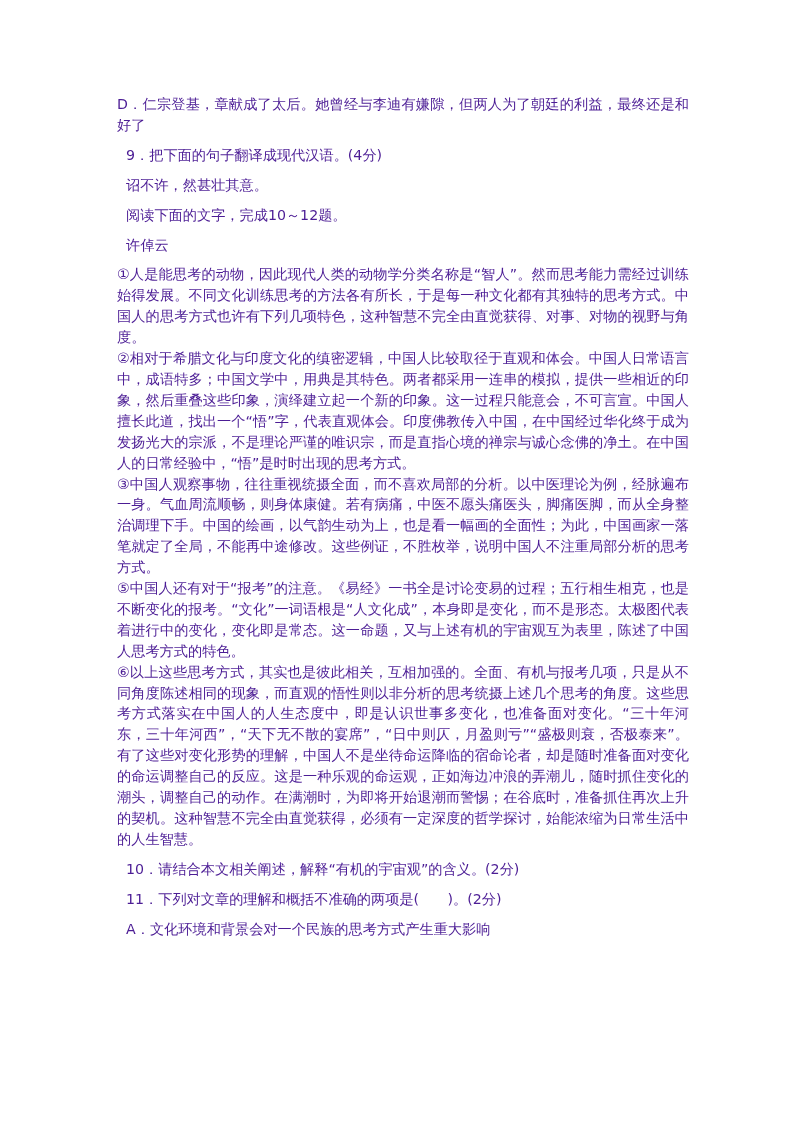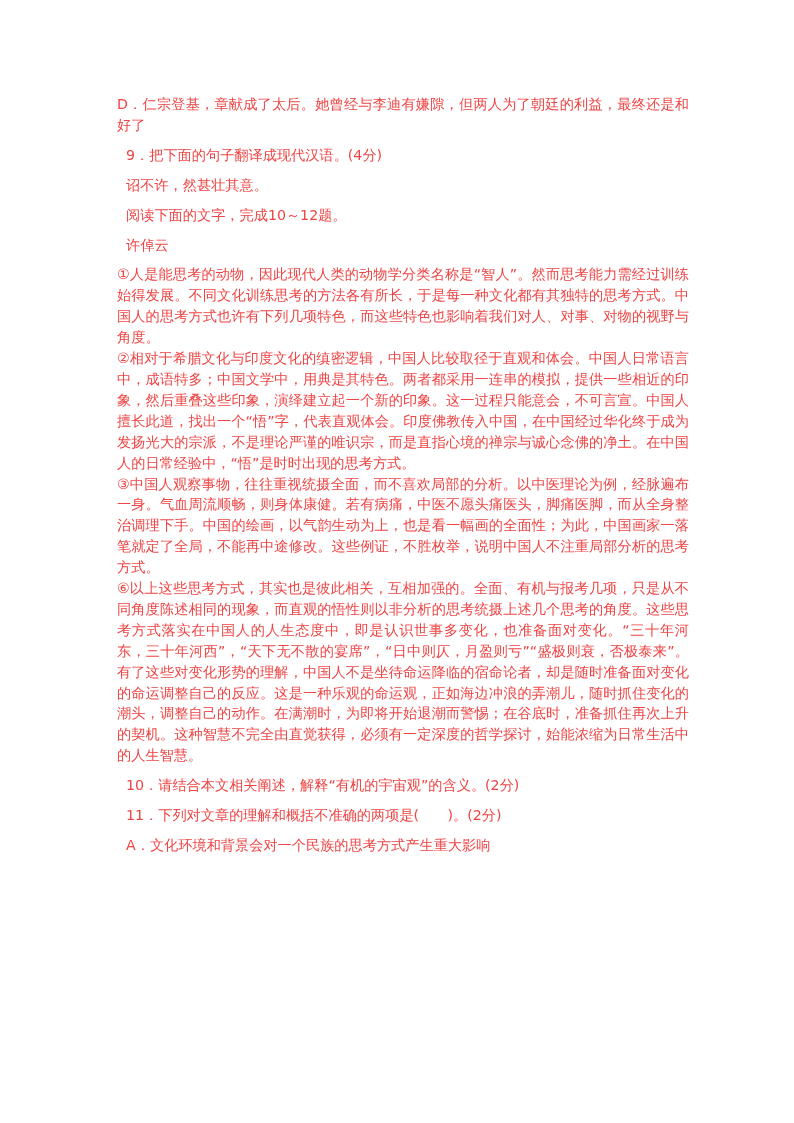--- a/index.html
+++ b/index.html
@@ -5,34 +5,35 @@
   html, body { margin: 0; padding: 0; background: #ffffff; }
   body { width: 794px; height: 1123px; position: relative; overflow: hidden; }
   .page {
     position: absolute;
     left: 117px;
     top: 94px;
     width: 572px;
     font-family: "DejaVu Sans", sans-serif;
     font-size: 14.2px;
     line-height: 20.9px;
-    color: #ef4444;
+    color: #4c1d95;
   }
   .line { display: block; white-space: pre-wrap; margin: 9px; }
   .para { display: block; margin: 0; text-align: justify; text-align-last: left; }
 </style>
 </head>
 <body>
 
 <div class="page">
   <p class="para">D．仁宗登基，章献成了太后。她曾经与李迪有嫌隙，但两人为了朝廷的利益，最终还是和好了</p>
   <p class="line">9．把下面的句子翻译成现代汉语。(4分)</p>
   <p class="line">诏不许，然甚壮其意。</p>
   <p class="line">阅读下面的文字，完成10～12题。</p>
   <p class="line">许倬云</p>
-  <p class="para">①人是能思考的动物，因此现代人类的动物学分类名称是“智人”。然而思考能力需经过训练始得发展。不同文化训练思考的方法各有所长，于是每一种文化都有其独特的思考方式。中国人的思考方式也许有下列几项特色，而这些特色也影响着我们对人、对事、对物的视野与角度。</p>
+  <p class="para">①人是能思考的动物，因此现代人类的动物学分类名称是“智人”。然而思考能力需经过训练始得发展。不同文化训练思考的方法各有所长，于是每一种文化都有其独特的思考方式。中国人的思考方式也许有下列几项特色，这种智慧不完全由直觉获得、对事、对物的视野与角度。</p>
   <p class="para">②相对于希腊文化与印度文化的缜密逻辑，中国人比较取径于直观和体会。中国人日常语言中，成语特多；中国文学中，用典是其特色。两者都采用一连串的模拟，提供一些相近的印象，然后重叠这些印象，演绎建立起一个新的印象。这一过程只能意会，不可言宣。中国人擅长此道，找出一个“悟”字，代表直观体会。印度佛教传入中国，在中国经过华化终于成为发扬光大的宗派，不是理论严谨的唯识宗，而是直指心境的禅宗与诚心念佛的净土。在中国人的日常经验中，“悟”是时时出现的思考方式。</p>
   <p class="para">③中国人观察事物，往往重视统摄全面，而不喜欢局部的分析。以中医理论为例，经脉遍布一身。气血周流顺畅，则身体康健。若有病痛，中医不愿头痛医头，脚痛医脚，而从全身整治调理下手。中国的绘画，以气韵生动为上，也是看一幅画的全面性；为此，中国画家一落笔就定了全局，不能再中途修改。这些例证，不胜枚举，说明中国人不注重局部分析的思考方式。</p>
+  <p class="para">⑤中国人还有对于“报考”的注意。《易经》一书全是讨论变易的过程；五行相生相克，也是不断变化的报考。“文化”一词语根是“人文化成”，本身即是变化，而不是形态。太极图代表着进行中的变化，变化即是常态。这一命题，又与上述有机的宇宙观互为表里，陈述了中国人思考方式的特色。</p>
   <p class="para">⑥以上这些思考方式，其实也是彼此相关，互相加强的。全面、有机与报考几项，只是从不同角度陈述相同的现象，而直观的悟性则以非分析的思考统摄上述几个思考的角度。这些思考方式落实在中国人的人生态度中，即是认识世事多变化，也准备面对变化。“三十年河东，三十年河西”，“天下无不散的宴席”，“日中则仄，月盈则亏”“盛极则衰，否极泰来”。有了这些对变化形势的理解，中国人不是坐待命运降临的宿命论者，却是随时准备面对变化的命运调整自己的反应。这是一种乐观的命运观，正如海边冲浪的弄潮儿，随时抓住变化的潮头，调整自己的动作。在满潮时，为即将开始退潮而警惕；在谷底时，准备抓住再次上升的契机。这种智慧不完全由直觉获得，必须有一定深度的哲学探讨，始能浓缩为日常生活中的人生智慧。</p>
   <p class="line">10．请结合本文相关阐述，解释“有机的宇宙观”的含义。(2分)</p>
   <p class="line">11．下列对文章的理解和概括不准确的两项是(　　)。(2分)</p>
   <p class="line">A．文化环境和背景会对一个民族的思考方式产生重大影响</p>
 </div>
 
 </body></html>

